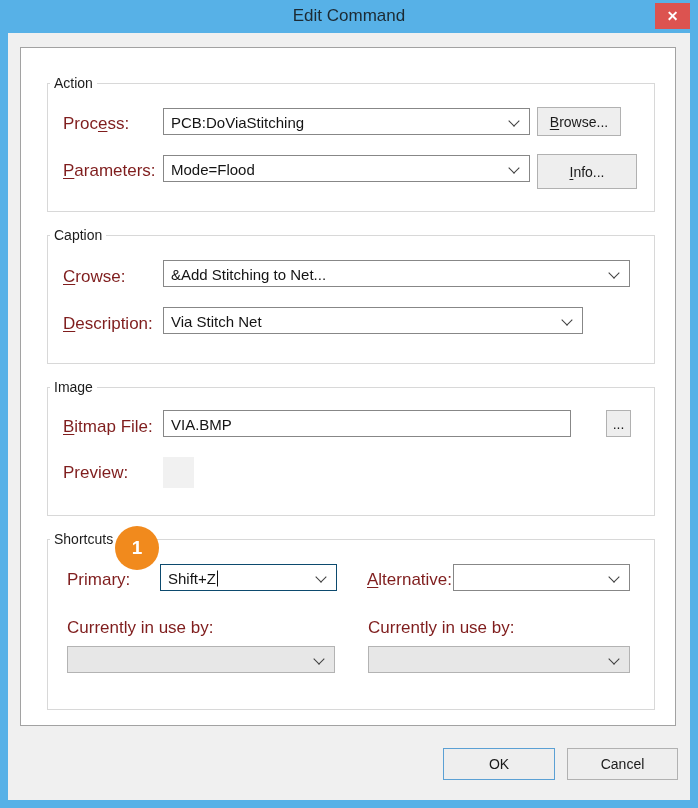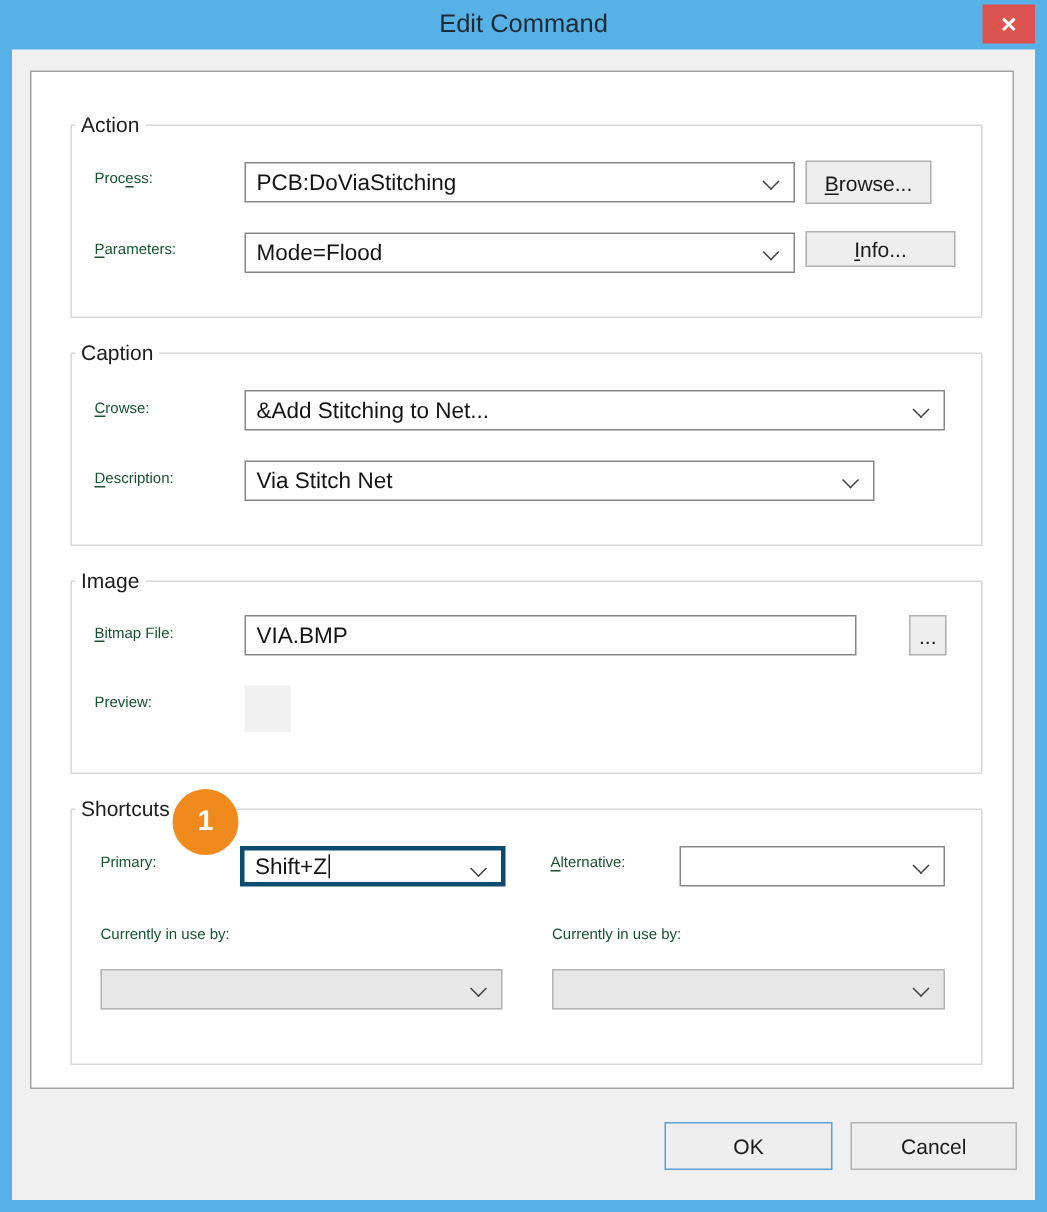--- a/index.html
+++ b/index.html
@@ -14,26 +14,26 @@
   }
   .close-btn{
     position:absolute;left:655px;top:3px;width:35px;height:26px;background:#dc5350;
     color:#fff;display:flex;align-items:center;justify-content:center;
     font-size:14px;font-weight:bold;cursor:default;
   }
   .content{position:absolute;left:8px;top:33px;right:8px;bottom:8px;background:#f0f0f0;}
   .panel{position:absolute;left:20px;top:47px;width:656px;height:679px;background:#fff;border:1px solid #a2a2a2;box-sizing:border-box;}
   .grp{position:absolute;border:1px solid #d8d8d8;box-sizing:border-box;background:transparent;}
   .grp-title{position:absolute;top:-9px;left:2px;background:#fff;padding:0 4px;font-size:14px;color:#1c1c1c;white-space:nowrap;}
-  .lbl{position:absolute;font-size:10px;color:#14532d;white-space:nowrap;}
+  .lbl{position:absolute;font-size:17px;color:#7f1d1d;white-space:nowrap;}
   .u{text-decoration:underline;text-underline-offset:2px;}
   .combo,.field{position:absolute;height:27px;background:#fff;border:1px solid #878787;box-sizing:border-box;}
   .combo .txt,.field .txt{position:absolute;left:7px;top:50%;transform:translateY(-50%);font-size:15px;color:#141414;white-space:nowrap;}
   .chev{position:absolute;right:11px;top:8px;width:7px;height:7px;border-left:1.5px solid #3f3f3f;border-bottom:1.5px solid #3f3f3f;transform:rotate(-45deg);}
-  .combo.focused{border:3px solid #0c4a6e;padding-left:20px;}
+  .combo.focused{border:1px solid #0c4a6e;padding-left:20px;}
   .combo.disabled{background:#e7e7e7;border-color:#b3b3b3;}
   .caret{display:inline-block;width:1px;height:16px;background:#111;vertical-align:-3px;margin-left:1px;}
   .btn{
     position:absolute;background:#eee;border:1px solid #b1b1b1;box-sizing:border-box;
     font-family:"Liberation Sans",sans-serif;font-size:14px;color:#1a1a1a;
     display:flex;align-items:center;justify-content:center;padding:0;margin:0;
   }
   .btn.default{border-color:#5ba0d4;}
   .preview-box{position:absolute;left:163px;top:457px;width:31px;height:31px;background:#f1f1f1;}
   .badge{
@@ -65,21 +65,21 @@
   </div>
   <button class="btn" style="left:537px;top:107px;width:84px;height:29px;">
       <span><span class="u">B</span><span>rowse...</span></span>
     </button>
 
   <div class="lbl" style="left:63px;top:161px;"><span class="u">P</span><span>arameters:</span></div>
   <div class="combo" style="left:163px;top:155px;width:367px;">
     <span class="txt">Mode=Flood</span>
     <span class="chev"></span>
   </div>
-  <button class="btn" style="left:537px;top:154px;width:100px;height:24px;">
+  <button class="btn" style="left:537px;top:154px;width:100px;height:35px;">
       <span><span class="u">I</span><span>nfo...</span></span>
     </button>
 
   <div class="grp" style="left:47px;top:235px;width:608px;height:129px;">
     <span class="grp-title">Caption</span>
   </div>
   <div class="lbl" style="left:63px;top:267px;"><span class="u">C</span><span>rowse:</span></div>
   <div class="combo" style="left:163px;top:260px;width:467px;">
     <span class="txt">&amp;Add Stitching to Net...</span>
     <span class="chev"></span>

